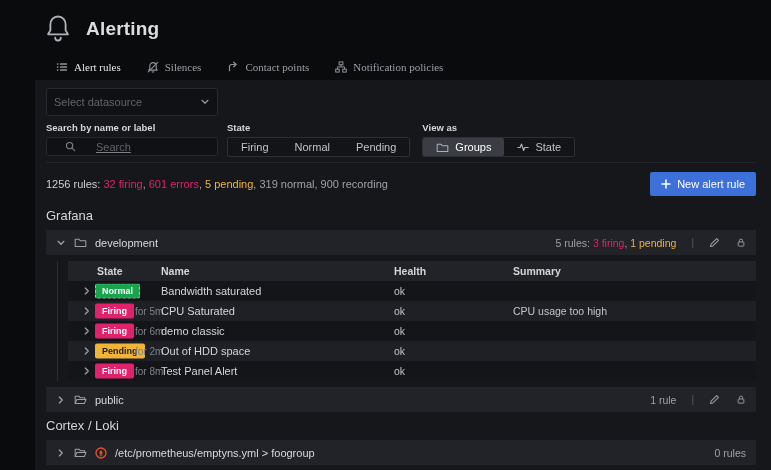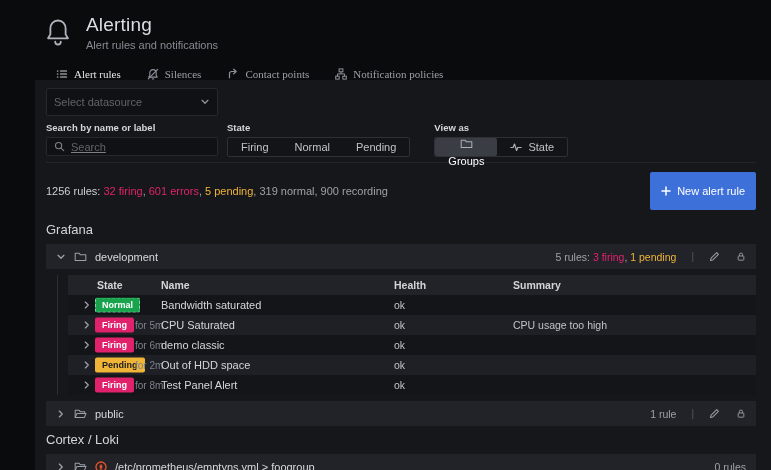--- a/index.html
+++ b/index.html
@@ -6,21 +6,21 @@
   html,body { background:#060708; }
   .screen {
     position:relative; width:771px; height:470px; overflow:hidden;
     background:#0a0b0d; color:#c7c9cc;
     font-family:"Liberation Sans", sans-serif; font-size:11px;
   }
   
   .page-header { padding:14px 0 0 44px; }
   .header-main { display:flex; align-items:center; gap:14px; }
   .logo { color:#aeb3b9; display:flex; }
-  h1 { font-size:19px; font-weight:400; color:#dcdde0; letter-spacing:.2px; }
+  h1 { font-size:19px; font-weight:700; color:#dcdde0; letter-spacing:.2px; }
   .subtitle { font-size:11px; color:#868b92; margin-top:3px; }
   .tabs { display:flex; gap:6px; margin-top:9px; padding-left:2px; }
   .tab { position:relative; display:flex; align-items:flex-start; gap:6px;
          padding:8px 10px 9px; font-size:11px; color:#9aa0a7; cursor:pointer;font-family:Liberation Serif, serif; }
   .tab .icon { display:flex; color:#8d939a; }
   .tab.active { color:#e6e7e9; }
   .tab.active .icon { color:#d4d6d8; }
   .tab.active::after { content:""; position:absolute; left:8px; right:8px; bottom:0;
          height:2px; background:linear-gradient(90deg,var(--grad-a),var(--grad-b)); }
   
@@ -28,43 +28,43 @@
              background:#16171b; padding:8px 15px 0 11px; }
   .field-label { display:block; font-size:9.5px; font-weight:bold; color:#d5d7d9; margin-bottom:4px; }
   .select {
     width:172px; height:28px; background:#101114; border:1px solid #26282d; border-radius:2px;
     display:flex; align-items:center; justify-content:space-between; padding:0 7px;
     color:#60646a; cursor:pointer;
   }
   .filter-row { display:flex; margin-top:6px; }
   .search-box {
     width:172px; height:19px; background:#101114; border:1px solid #26282d; border-radius:2px;
-    display:flex; align-items:center; gap:6px; padding:0 7px; color:#7d8187;text-decoration:underline;
+    display:flex; align-items:center; gap:20px; padding:0 18px; color:#7d8187;text-decoration:underline;
   }
   .search-box input {
     background:transparent; border:none; outline:none; color:#c7c9cc; width:100%;
     font-family:inherit; font-size:11px;
   }
   .search-box input::placeholder { color:#60646a; }
   .blk-state  { margin-left:9px; }
-  .blk-view   { margin-left:24px; }
+  .blk-view   { margin-left:12px; }
   .btn-group { display:inline-flex; align-items:stretch; height:20px;
                border:1px solid #2e3036; border-radius:2px; background:#131418; }
   .seg-btn { display:flex; align-items:center; gap:6px; padding:0 13px; border:none;
              background:transparent; color:#c0c3c8; font-family:inherit; font-size:11px; cursor:pointer; }
   .seg-btn .icon { display:flex; color:#aab0b6; }
-  .seg-btn.selected { background:#3a3d44; color:#fff; border-radius:2px;flex-direction:column; }
+  .seg-btn.selected { background:#3a3d44; color:#fff; border-radius:2px; }
   .divider { border:none; border-top:1px solid #232529; margin-top:5px; }
   
   .stats-row { display:flex; justify-content:space-between; align-items:center; padding:9px 0 10px; }
   .stats { color:#cdced1; }
   .stats .c-muted { color:#9da2a8; }
   .c-firing  { color:var(--firing); }
   .c-pending { color:var(--pending);margin-top:20px; }
-  .primary-btn { display:flex; align-items:center; gap:6px; height:38px; padding:0 11px;
+  .primary-btn { display:flex; align-items:center; gap:6px; height:24px; padding:0 11px;
                  background:var(--blue); color:#fff; border:none; border-radius:2px;
                  font-family:inherit; font-size:11px; cursor:pointer; }
   
   .section-title { font-size:13px; font-weight:400; color:#d3d4d7; margin:2px 0 7px; }
   .section { margin-bottom:4px; }
   .group-row { display:flex; align-items:center; gap:8px; height:25px; padding:0 10px;
                background:#212329; margin-bottom:6px; cursor:pointer; }
   .group-row .icon { display:flex; color:#9aa0a7; }
   .group-name { color:#d8d9db; }
   .group-meta { margin-left:auto; font-size:10.5px; color:#9da2a8; white-space:nowrap; }
@@ -97,21 +97,20 @@
   <header class="page-header">
     <div class="header-main">
       <span class="logo">
         <svg width="28" height="30" viewBox="0 0 24 26">
           <path d="M12 2.2 C8 2.2 5.4 5.2 5.4 9 v5.2 L3.4 17.6 h17.2 L18.6 14.2 V9 C18.6 5.2 16 2.2 12 2.2 Z" fill="none" stroke="currentColor" stroke-width="1.6" stroke-linejoin="round"></path>
           <path d="M9.6 20.6 a2.4 2.4 0 0 0 4.8 0" fill="none" stroke="currentColor" stroke-width="1.6" stroke-linecap="round"></path>
         </svg>
       </span>
       <div>
         <h1>Alerting</h1>
-        <div class="subtitle">Alert rules and notifications</div>
       </div>
     </div>
     <nav class="tabs" id="tabs">
         <div class="tab active">
           <span class="icon">
             <svg viewBox="0 0 12 12" width="12" height="12">
               <g stroke="currentColor" stroke-width="1.2" stroke-linecap="round">
                 <line x1="4.5" y1="3" x2="10.5" y2="3"></line>
                 <line x1="4.5" y1="6" x2="10.5" y2="6"></line>
                 <line x1="4.5" y1="9" x2="10.5" y2="9"></line>

